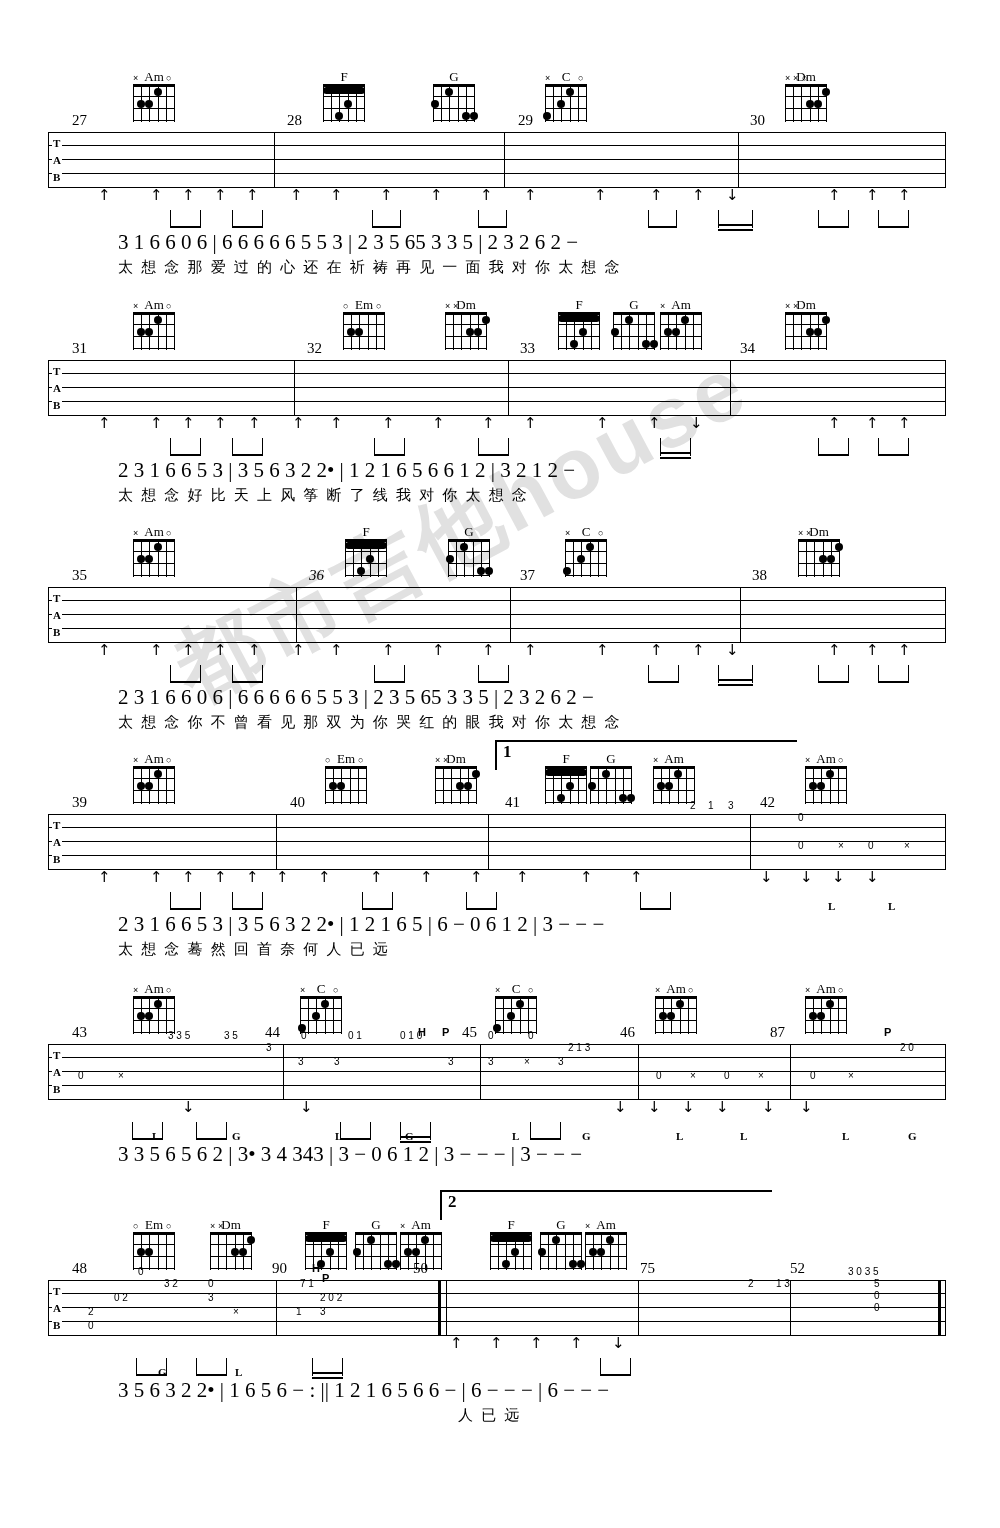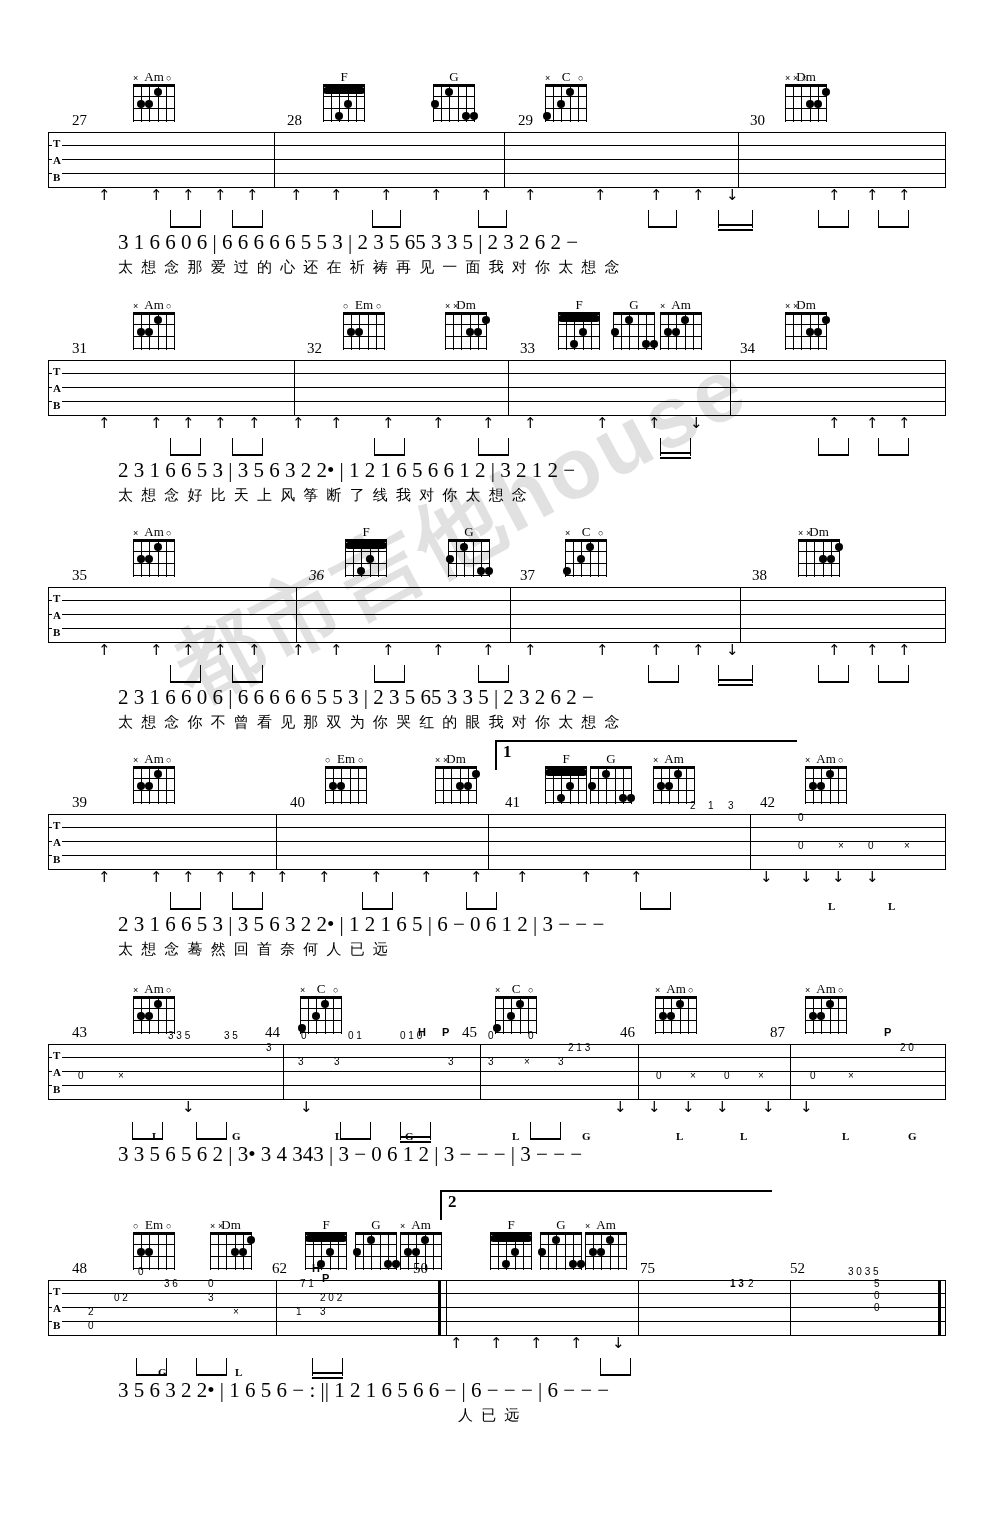--- a/index.html
+++ b/index.html
@@ -1184,21 +1184,21 @@
         <div class="dot" style="left:21px;top:4px"></div>
         <div class="dot" style="left:4px;top:16px"></div>
           <div class="dot" style="left:12px;top:16px"></div>
       </div>
     </div>
 
     <div class="endingbox" style="left:440px;top:-28px;width:330px;height:28px;"></div>
     <div class="endingnum" style="left:448px;top:-26px;">2</div>
 
     <div class="mnum" style="left:72px;top:42px;">48</div>
-    <div class="mnum" style="left:272px;top:42px;">62</div>
+    <div class="mnum" style="left:272px;top:42px;">90</div>
     <div class="mnum" style="left:413px;top:42px;">50</div>
     <div class="mnum" style="left:640px;top:42px;">75</div>
     <div class="mnum" style="left:790px;top:42px;">52</div>
 
     <div class="hammer" style="left:312px;top:44px;">H</div>
     <div class="hammer" style="left:322px;top:54px;">P</div>
 
     <div class="staff" style="top:62px;">
       <div class="ln"></div>
         <div class="ln"></div>
@@ -1212,33 +1212,33 @@
       <div class="barline" style="left:590px"></div>
       <div class="barline" style="left:742px"></div>
       <div class="barline thick" style="left:890px"></div>
       <div class="barline" style="left:897px"></div>
       <div class="tabword" style="left:4px;top:3px;">
         <span>T</span>
         <span>A</span>
         <span>B</span>
       </div>
       <div class="tiny" style="left:90px;top:-14px;">0</div>
-      <div class="tiny" style="left:116px;top:-2px;">3 6</div>
+      <div class="tiny" style="left:116px;top:-2px;">3 2</div>
       <div class="tiny" style="left:160px;top:-2px;">0</div>
       <div class="tiny" style="left:66px;top:12px;">0 2</div>
       <div class="tiny" style="left:160px;top:12px;">3</div>
       <div class="tiny" style="left:40px;top:26px;">2</div>
       <div class="tiny" style="left:185px;top:26px;">×</div>
       <div class="tiny" style="left:40px;top:40px;">0</div>
       <div class="tiny" style="left:252px;top:-2px;">7 1</div>
       <div class="tiny" style="left:272px;top:12px;">2 0 2</div>
       <div class="tiny" style="left:248px;top:26px;">1</div>
       <div class="tiny" style="left:272px;top:26px;">3</div>
       <div class="tiny" style="left:700px;top:-2px;">2</div>
-      <div class="tiny" style="left:682px;top:-2px;font-weight:bold;">1 3</div>
+      <div class="tiny" style="left:728px;top:-2px;">1 3</div>
       <div class="tiny" style="left:800px;top:-14px;">3 0 3 5</div>
       <div class="tiny" style="left:826px;top:-2px;">5</div>
       <div class="tiny" style="left:826px;top:10px;">0</div>
       <div class="tiny" style="left:826px;top:22px;">0</div>
     </div>
     <div>
       <div class="arrow" style="left:450px;top:118px;">↑</div>
       <div class="arrow" style="left:490px;top:118px;">↑</div>
       <div class="arrow" style="left:530px;top:118px;">↑</div>
       <div class="arrow" style="left:570px;top:118px;">↑</div>

